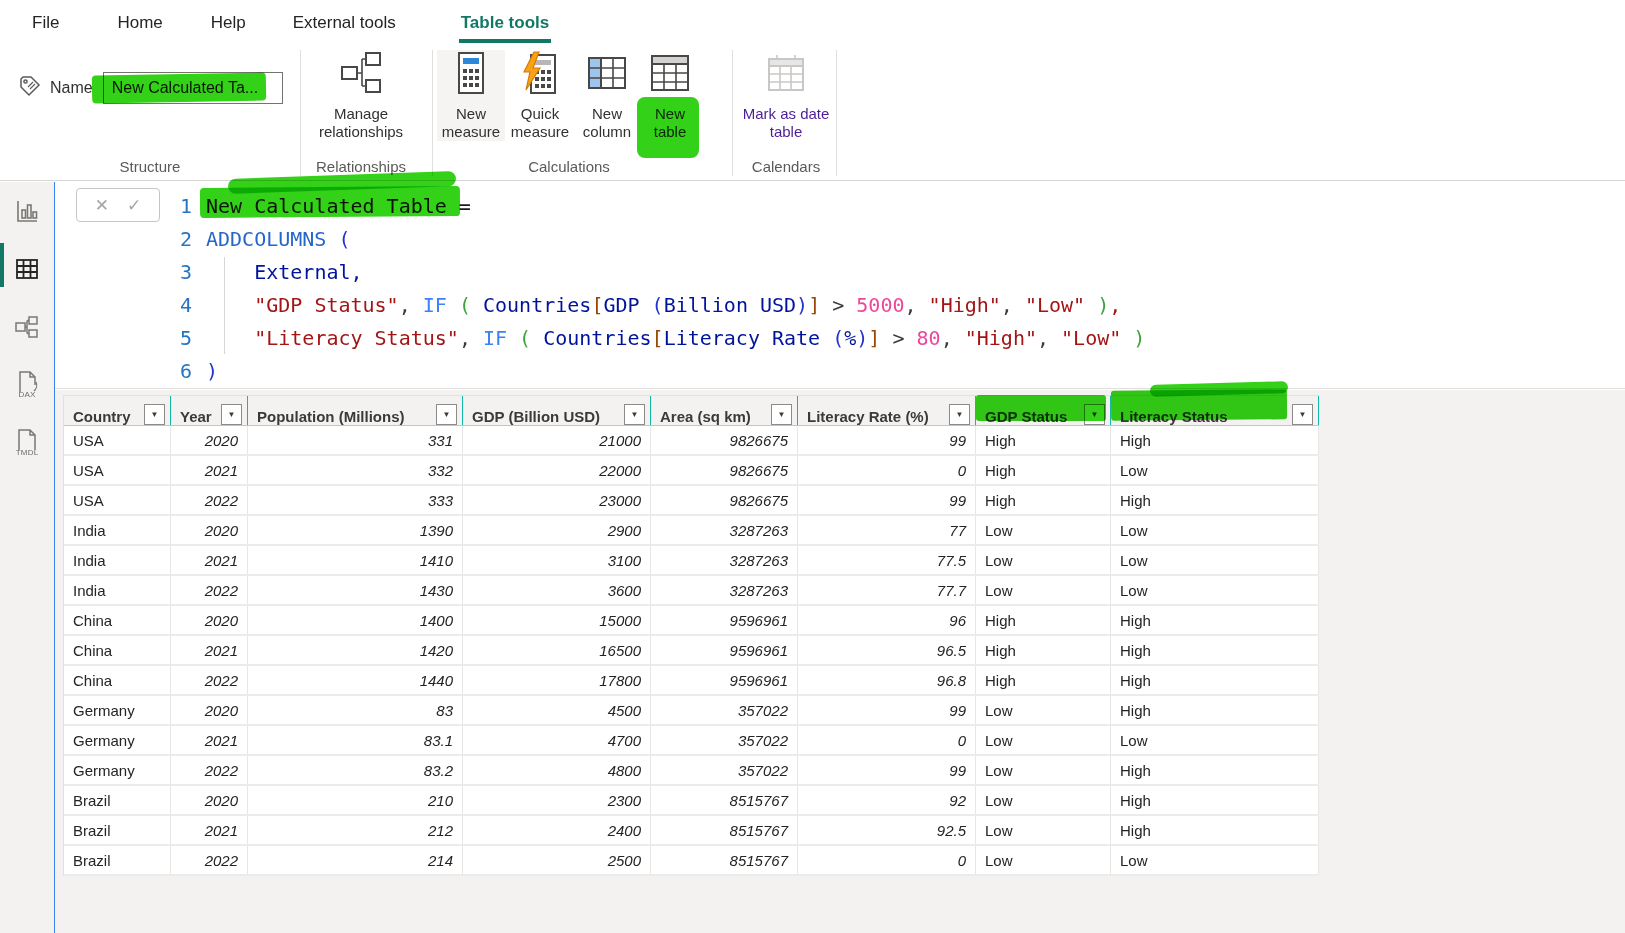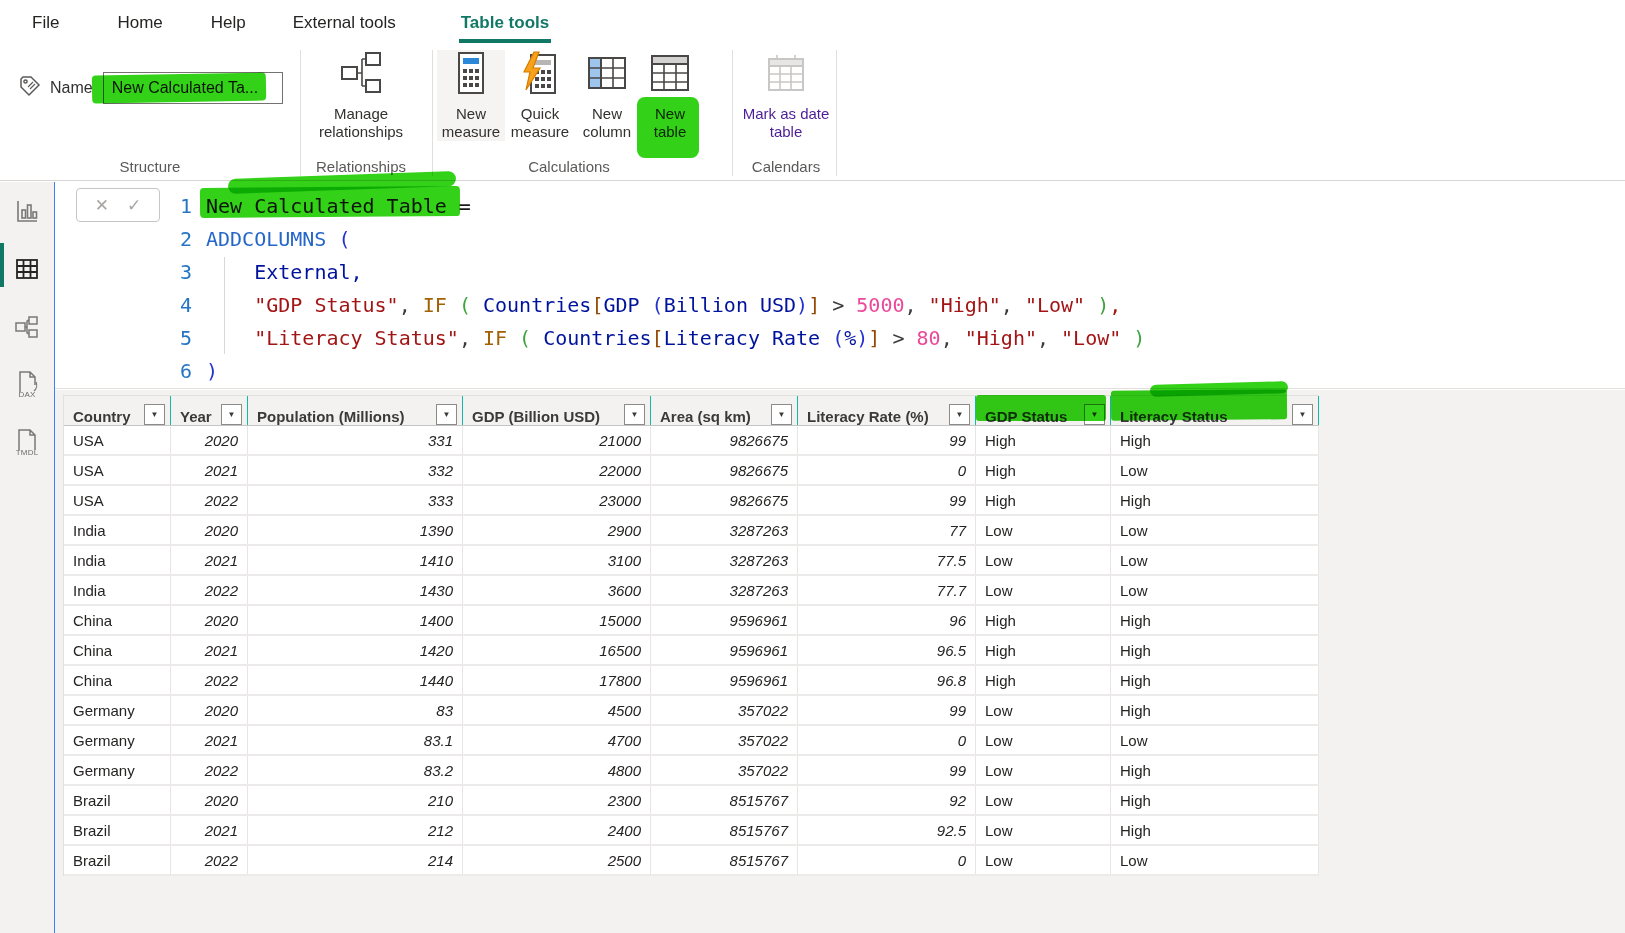--- a/index.html
+++ b/index.html
@@ -23,21 +23,21 @@
   .btn-shade { background:#f5f4f3; }
 
   
   #fbar { position:absolute; left:55px; top:182px; width:1570px; height:207px; background:#fff; border-bottom:1px solid #e1dfdd; }
   #commit-box { position:absolute; left:21px; top:6px; width:84px; height:34px; border:1px solid #c8c6c4; border-radius:4px; background:#fff; display:flex; align-items:center; justify-content:space-evenly; }
   #commit-box span { color:#a8a6a4; font-size:17px; cursor:pointer; }
   #code-block { position:absolute; left:125px; top:7px; font-family:"DejaVu Sans Mono","Liberation Mono",monospace; font-size:20px; }
   .code-line { display:flex; height:33px; align-items:center; white-space:pre; }
   .line-num { width:26px; color:#2575c4; flex:none; }
   .tk { white-space:pre; }
-  .tk-plain { color:#1b1a19; } .tk-fn { color:#2566c9; } .tk-kw { color:#a16207; }
+  .tk-plain { color:#1b1a19; } .tk-fn { color:#2566c9; } .tk-kw { color:#3b82f6; }
   .tk-id { color:#00139c; } .tk-str { color:#a31515; } .tk-num { color:#ec4899; }
   .tk-br { color:#974806; } .tk-pg { color:#3da33d; } .tk-pb { color:#2433ce; }
   .tk-op { color:#3b3b3b; }
   #indent-guide { position:absolute; left:169px; top:75px; width:1px; height:97px; background:#d9d7d5; }
 
   
   #sidebar { position:absolute; left:0; top:182px; width:55px; height:751px; background:#f3f2f1; border-right:1px solid #3b82f6; }
   .side-item { height:58px; display:flex; flex-direction:column; align-items:center; justify-content:center; cursor:pointer; position:relative; }
   .side-item svg { display:block; }
   .mini-label { font-size:8px; color:#6e6c6a; letter-spacing:.2px; margin-top:-3px; }

